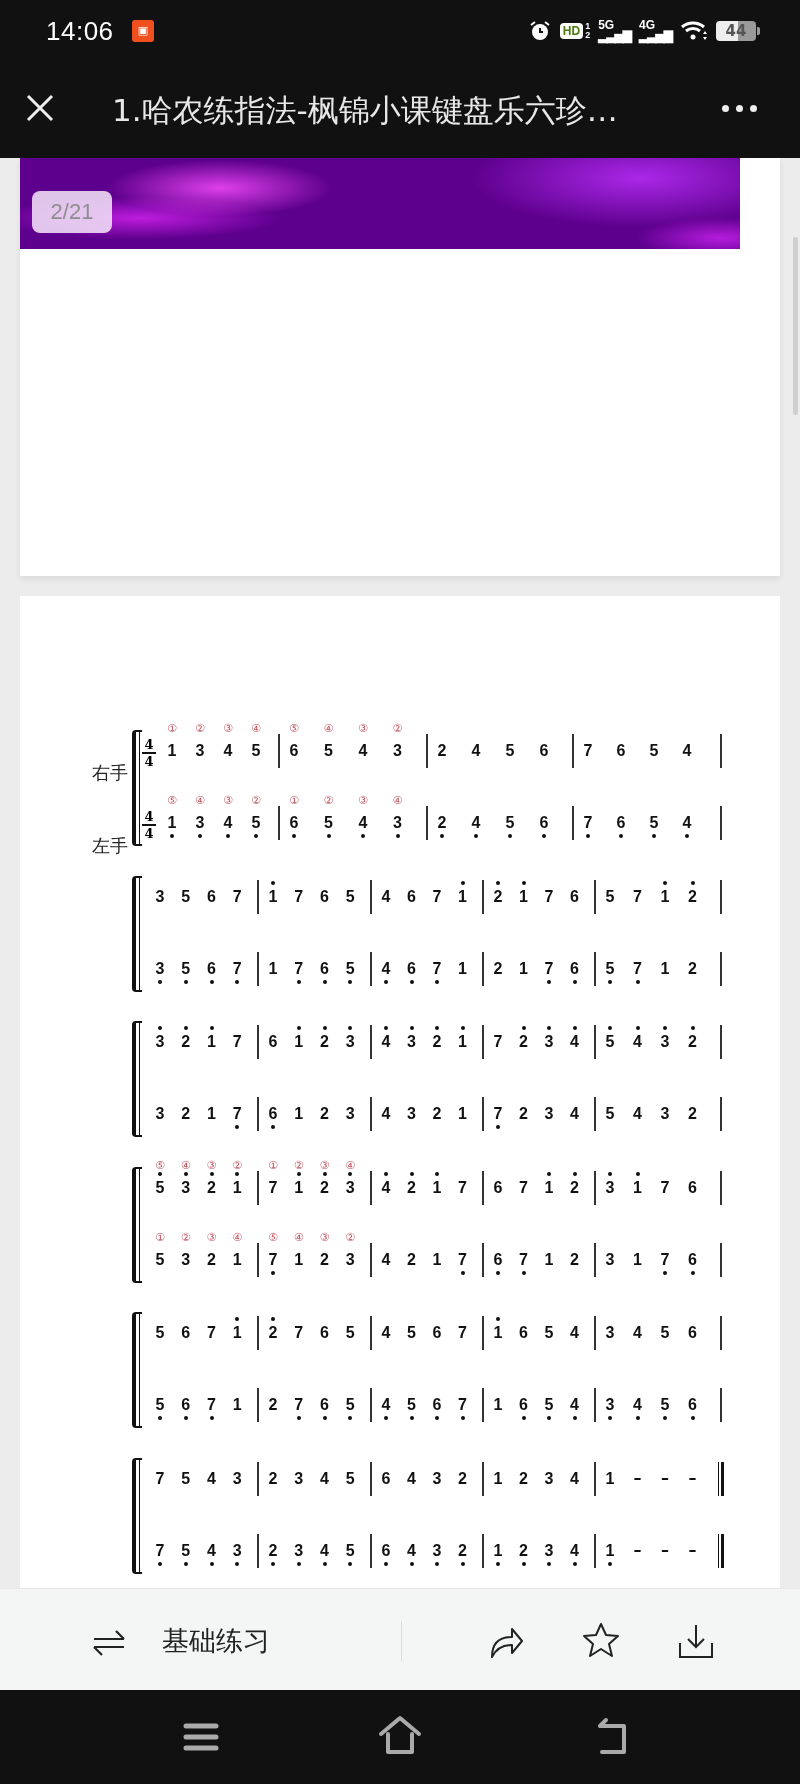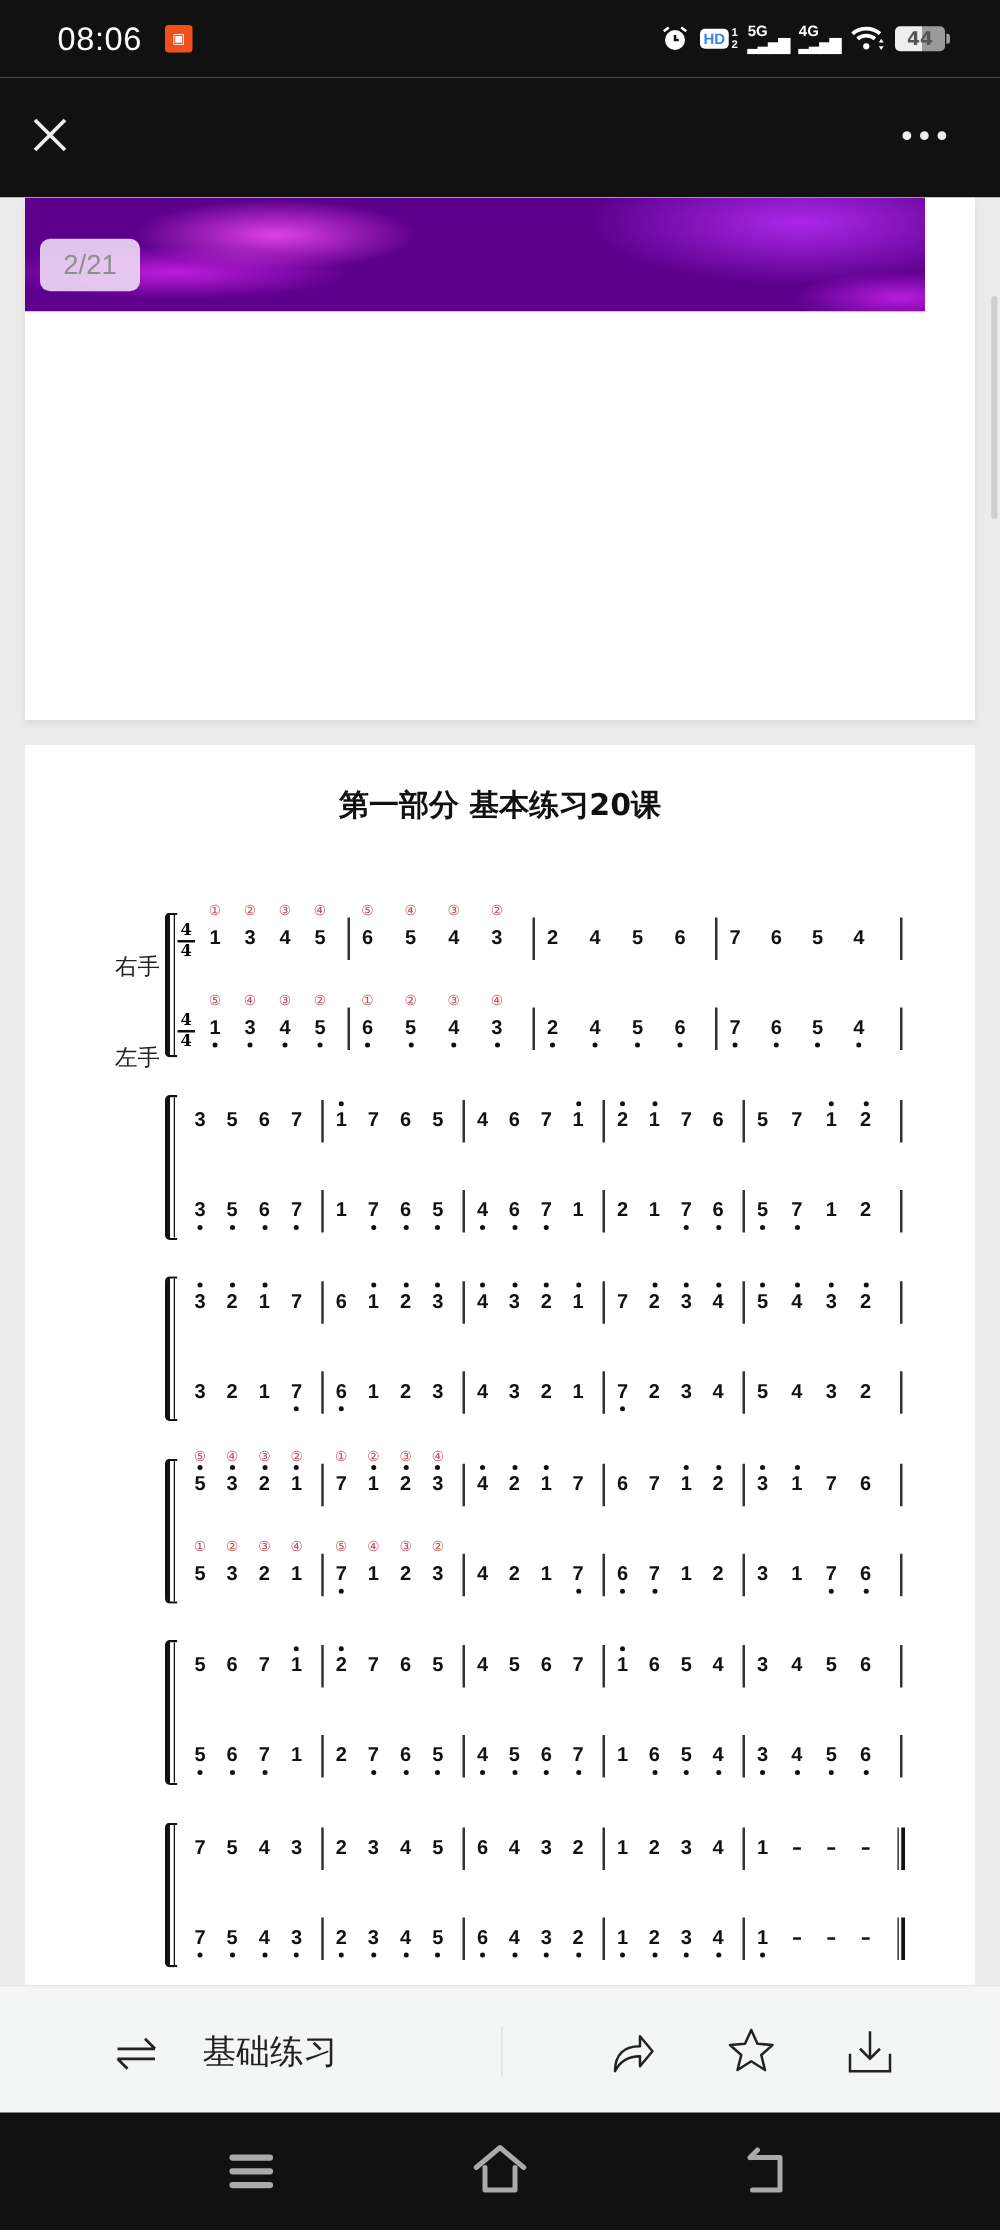--- a/index.html
+++ b/index.html
@@ -56,30 +56,30 @@
   .tb-divider { position: absolute; left: 401px; top: 32px; width: 1px; height: 40px; background: #dcdcdc; }
   .tb-icon { position: absolute; top: 32px; width: 40px; height: 40px; }
 
   .navbar { position: absolute; left: 0; top: 1690px; width: 800px; height: 94px; background: #111; }
   .nav-btn { position: absolute; top: 22px; width: 50px; height: 50px; }
 </style>
 </head>
 <body>
 
 <div class="status-bar">
-  <div class="status-time">08:06</div>
+  <div class="status-time">14:06</div>
   <div class="status-app-icon">▣</div>
   <div class="status-icons">
     <svg width="24" height="24" viewBox="0 0 24 24">
         <circle cx="12" cy="13" r="8" fill="#fff"></circle>
         <path d="M12 9v4h3" stroke="#111" stroke-width="2" fill="none"></path>
         <path d="M3 6l4-3M21 6l-4-3" stroke="#fff" stroke-width="2"></path>
       </svg>
     <span class="si" style="display:flex;align-items:center;gap:2px;">
-        <span style="background:#fff;color:#3b82f6;border-radius:4px;padding:1px 3px;font-size:12px;">HD</span>
+        <span style="background:#fff;color:#4d7c0f;border-radius:4px;padding:1px 3px;font-size:12px;">HD</span>
         <span style="font-size:9px;line-height:9px;">1<br>2</span>
       </span>
     <span class="si" style="display:flex;flex-direction:column;line-height:11px;">
         <span>5G</span>
         <span style="letter-spacing:-1px;">▂▃▅▇</span>
       </span>
     <span class="si" style="display:flex;flex-direction:column;line-height:11px;">
         <span>4G</span>
         <span style="letter-spacing:-1px;">▂▃▅▇</span>
       </span>
@@ -90,36 +90,36 @@
         <path d="M23 15l2 -3 2 3zM23 18l2 3 2-3z" fill="#fff"></path>
       </svg>
     <div class="battery">44</div>
   </div>
 </div>
 
 <div class="header">
   <svg class="close-btn" viewBox="0 0 36 36">
       <path d="M6 6L30 30M30 6L6 30" stroke="#eee" stroke-width="3"></path>
     </svg>
+  <div class="header-title">1.哈农练指法-枫锦小课键盘乐六珍…</div>
   <div class="more-btn">
       <span></span>
       <span></span>
       <span></span>
     </div>
 </div>
 
 <div class="scroll-area">
   <div class="card1">
     <div class="banner">
       <div class="page-badge">2/21</div>
     </div>
   </div>
 
   <div class="card2">
-    <div class="score-title">第一部分  基本练习20课</div>
     <div class="hand-label" style="left:72px;top:165px;">右手</div>
     <div class="hand-label" style="left:72px;top:238px;">左手</div>
     <div id="score-root">
         <div class="system" style="top: 136px; left: 112px; height: 116px;">
           <div class="brace" style="top: -2px; height: 116px;"></div>
           <div class="staff" style="top: 0px;">
             <div class="timesig" style="left: 10px;"><span>4</span><span class="line"></span><span>4</span></div>
             <div class="note" style="left: 30px;">1</div>
             <div class="finger" style="left: 30px;">①</div>
             <div class="note" style="left: 58px;">3</div>

